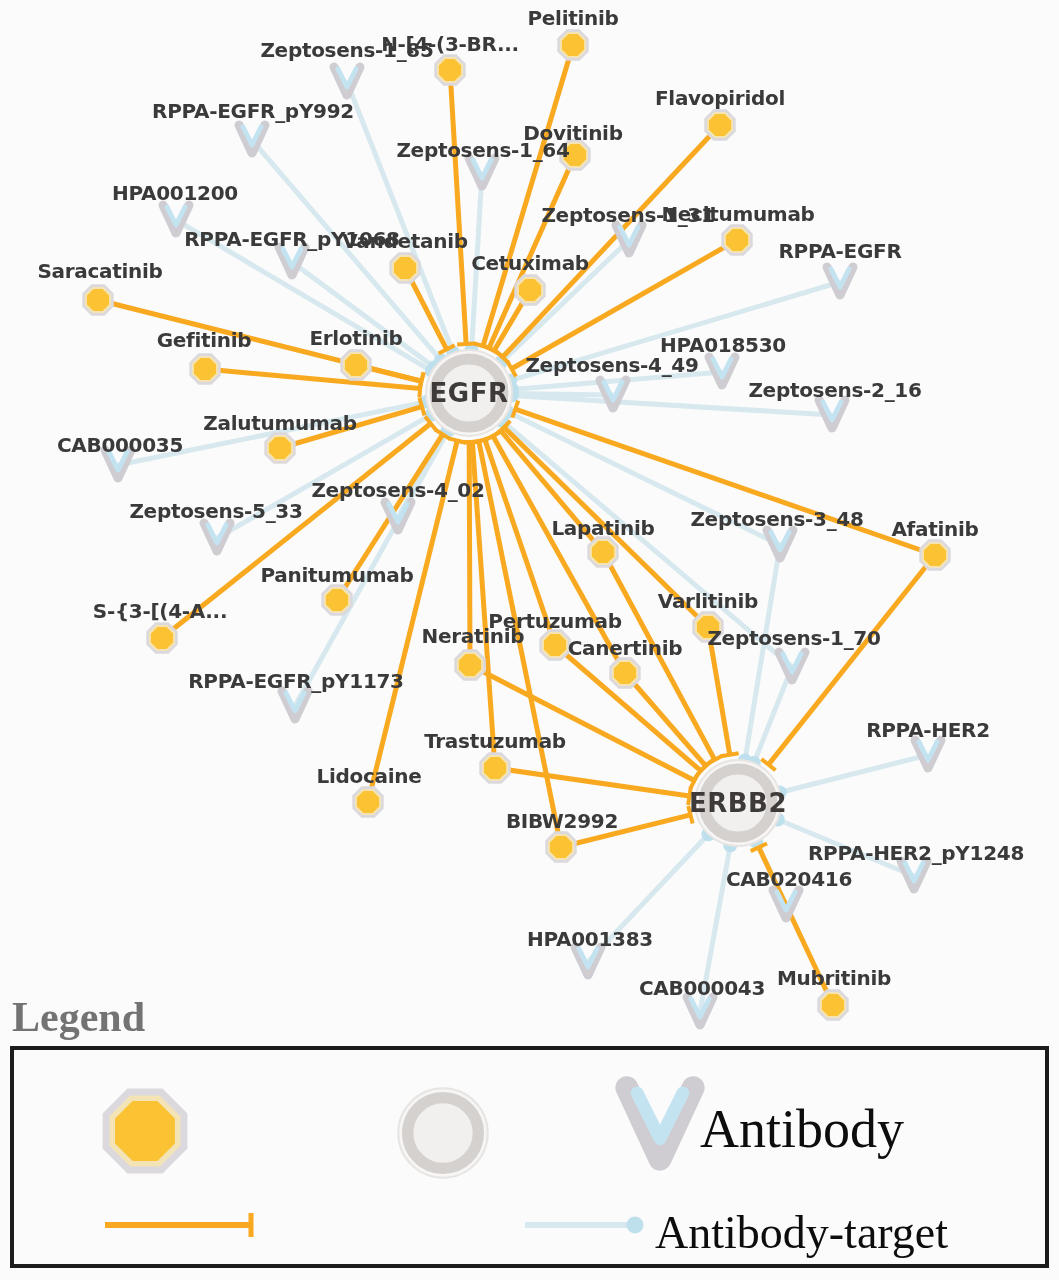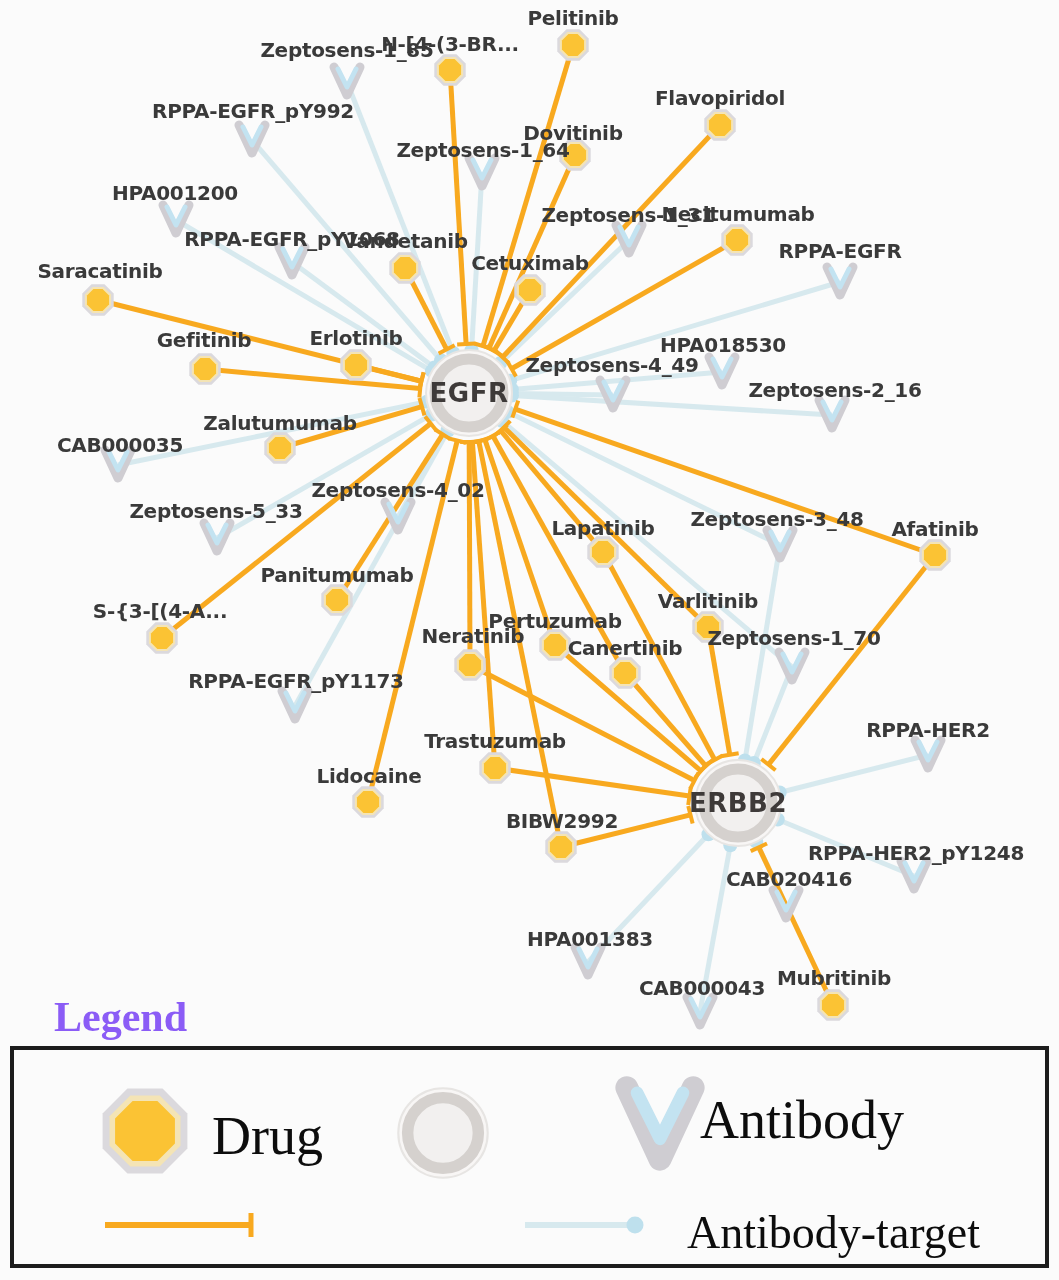--- a/index.html
+++ b/index.html
@@ -5,21 +5,21 @@
   html,body{margin:0;padding:0}
   body{
     width:1059px;height:1280px;position:relative;overflow:hidden;
     background:#FBFBFB;font-family:"DejaVu Sans",sans-serif;
   }
   #network-svg{position:absolute;left:0;top:0;display:block}
   .nlabel{font:700 20px "DejaVu Sans",sans-serif;fill:#3A3A3A;letter-spacing:-0.3px}
   .glabel{font:700 26px "DejaVu Sans",sans-serif;fill:#3E3A39;letter-spacing:0.5px}
   .legend-title{
     position:absolute;left:12px;top:993px;
-    font:700 42px "Liberation Serif",serif;color:#8b5cf6;margin-left:42px;
+    font:700 42px "Liberation Serif",serif;color:#737373;
   }
   .legend-box{
     position:absolute;left:10px;top:1046px;width:1031px;height:214px;
     border:4px solid #1c1c1c;background:#FBFBFB;
   }
   .lg{position:absolute}
   .lt{position:absolute;font-family:"Liberation Serif",serif;color:#0d0d0d;white-space:nowrap;line-height:1}
   .t1{font-size:54px}
   .t2{font-size:46px}
 </style>
@@ -393,40 +393,39 @@
 <div class="legend-title">Legend</div>
 
 <div class="legend-box">
   <svg id="legend-drug-glyph" class="lg" style="left:81px;top:31px" width="100" height="100">
       <g>
         <polygon points="92.41,67.57 67.57,92.41 32.43,92.41 7.59,67.57 7.59,32.43 32.43,7.59 67.57,7.59 92.41,32.43" fill="#DBD9DD"></polygon>
         <polygon points="85.42,64.67 64.67,85.42 35.33,85.42 14.58,64.67 14.58,35.33 35.33,14.58 64.67,14.58 85.42,35.33" fill="#F4E4B5"></polygon>
         <polygon points="79.93,62.40 62.40,79.93 37.60,79.93 20.07,62.40 20.07,37.60 37.60,20.07 62.40,20.07 79.93,37.60" fill="#FBC334"></polygon>
       </g>
     </svg>
-  <div class="lt t1" style="left:198px;top:59px">Drug</div>
 
   <svg id="legend-gene-glyph" class="lg" style="left:383px;top:37px" width="92" height="92">
       <g>
         <circle cx="46" cy="46" r="44.72" fill="#F8F6F5" stroke="#E7E5E3" stroke-width="2.08"></circle>
         <circle cx="46" cy="46" r="35.36" fill="#F2F0EF" stroke="#D5D1CE" stroke-width="11.440000000000001"></circle>
       </g>
     </svg>
 
   <svg id="legend-antibody-glyph" class="lg" style="left:600px;top:24px" width="92" height="112">
       <g transform="translate(46,52)">
         <path d="M -33.15,-38.25 L 0,33.15 L 33.15,-38.25" fill="none" stroke="#CFCDD2" stroke-width="22.95" stroke-linecap="round" stroke-linejoin="round"></path>
         <path d="M -22.95,-33.15 L 0,12.75 L 22.95,-33.15" fill="none" stroke="#C3E3F1" stroke-width="12.75" stroke-linecap="round" stroke-linejoin="round"></path>
       </g>
     </svg>
-  <div class="lt t1" style="left:686px;top:43px">Antibody</div>
+  <div class="lt t1" style="left:686px;top:52px">Antibody</div>
 
   <svg id="legend-drug-edge" class="lg" style="left:87px;top:157px" width="170" height="36">
       <line x1="4" y1="18" x2="150" y2="18" stroke="#F8A91F" stroke-width="6"></line>
       <line x1="150" y1="6" x2="150" y2="30" stroke="#F8A91F" stroke-width="5"></line>
     </svg>
 
   <svg id="legend-antibody-edge" class="lg" style="left:507px;top:157px" width="135" height="36">
       <line x1="4" y1="18" x2="110" y2="18" stroke="#D7E9EE" stroke-width="6"></line>
       <circle cx="114" cy="18" r="8.5" fill="#BEE0ED"></circle>
     </svg>
-  <div class="lt t2" style="left:673px;top:160px">Antibody-target</div>
+  <div class="lt t2" style="left:641px;top:160px">Antibody-target</div>
 </div>
 
 </body></html>

